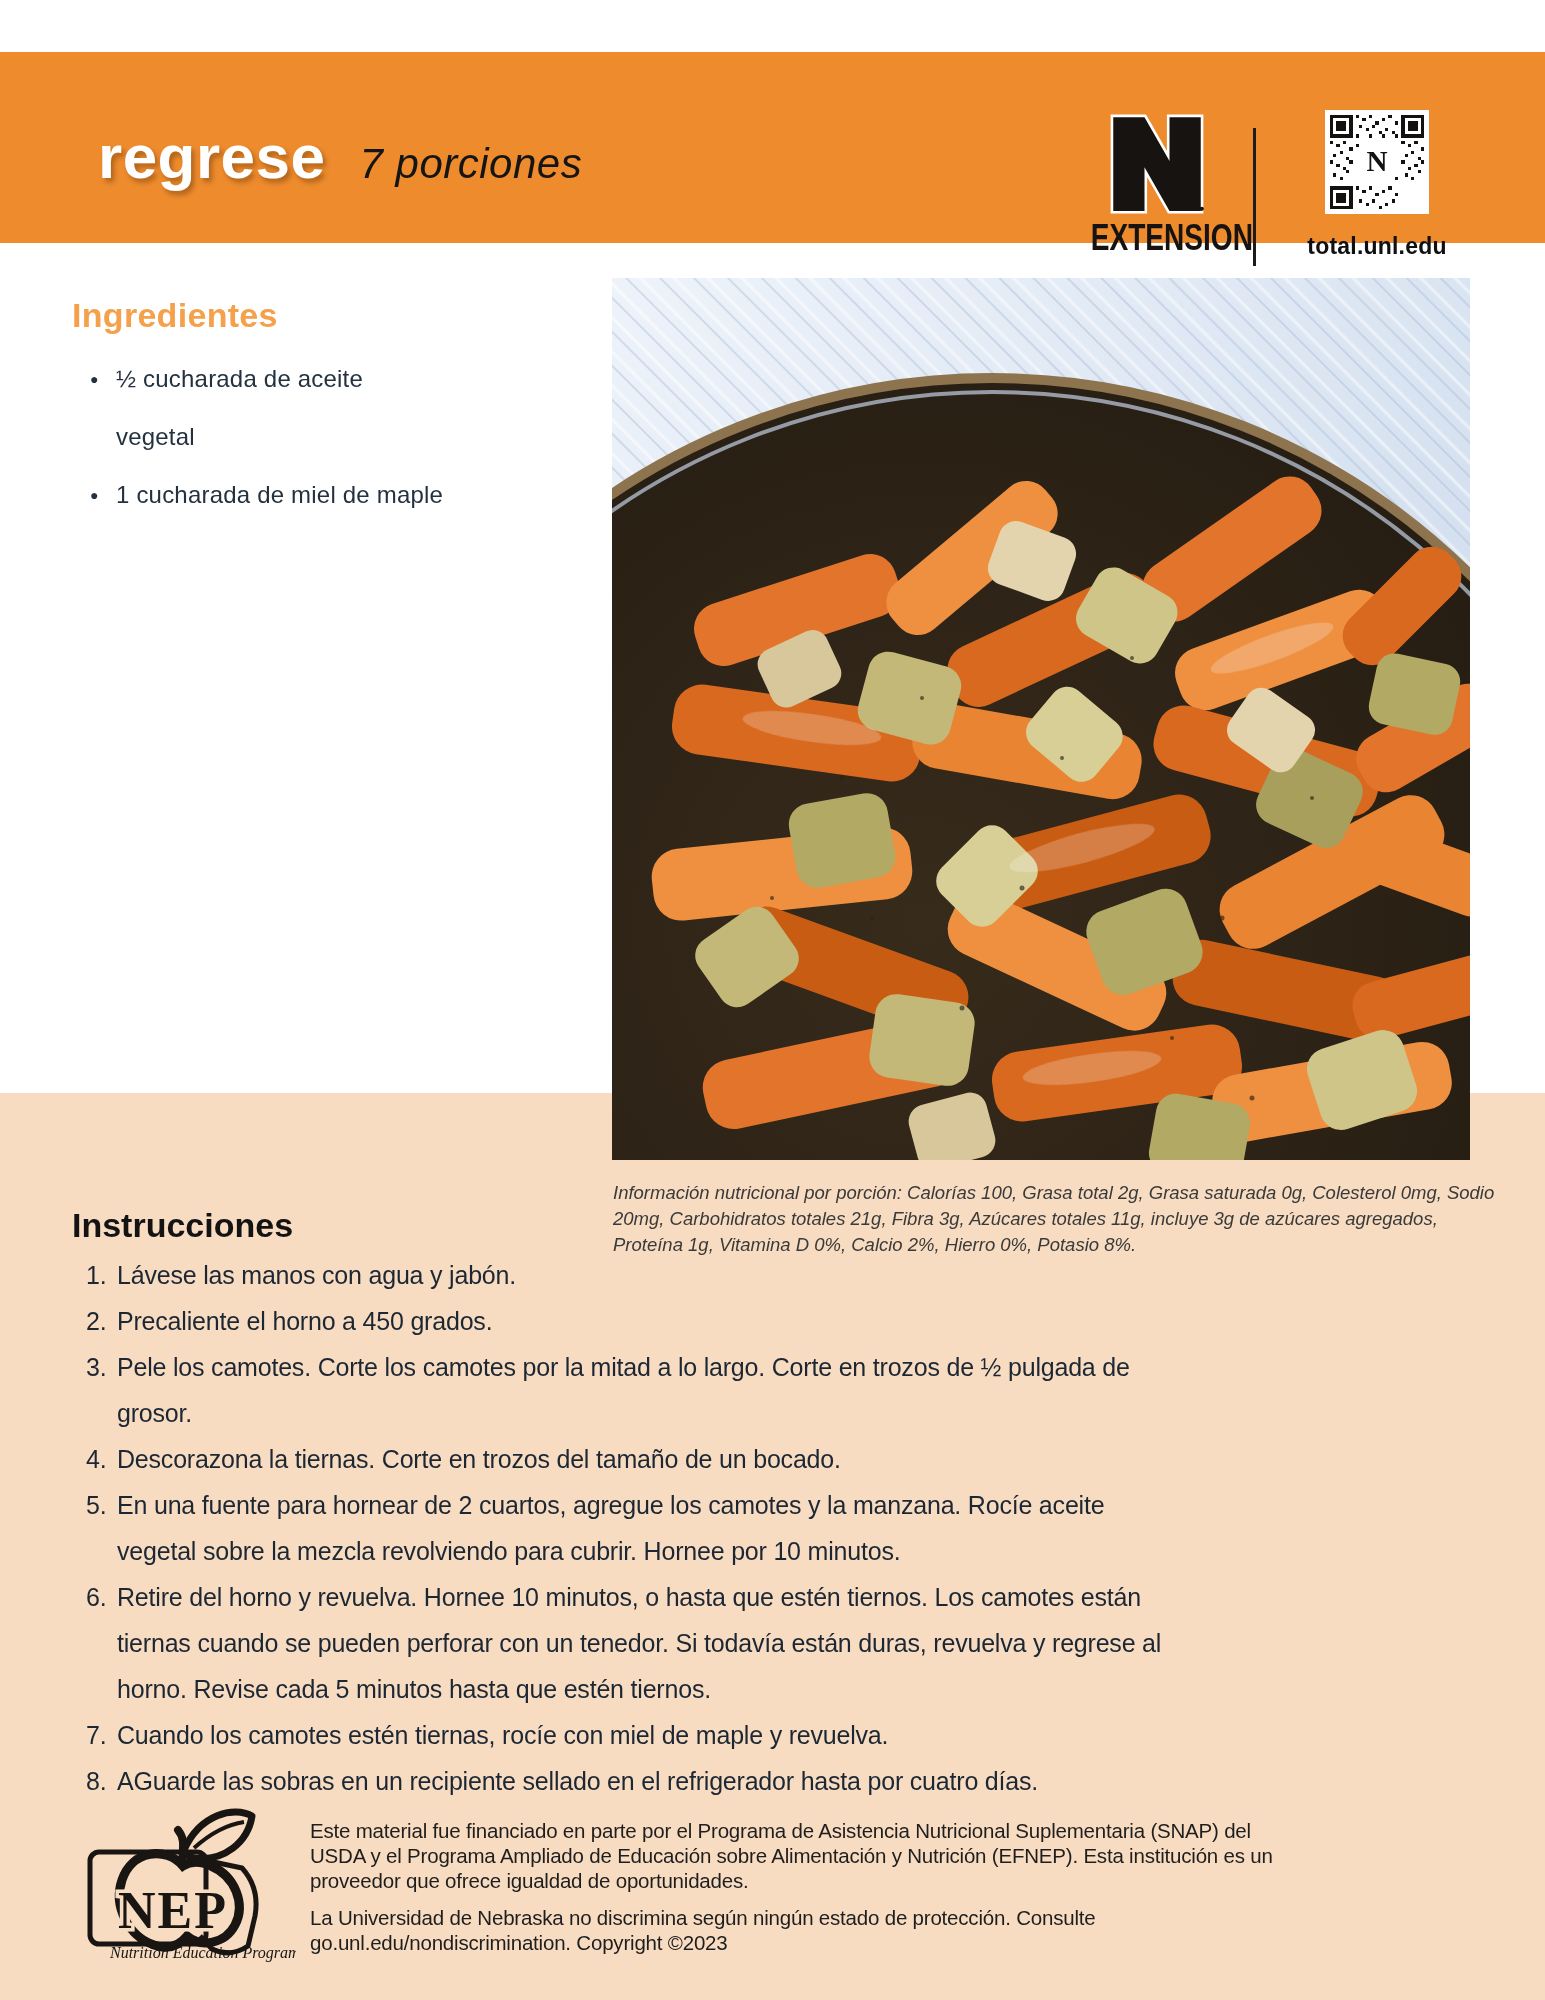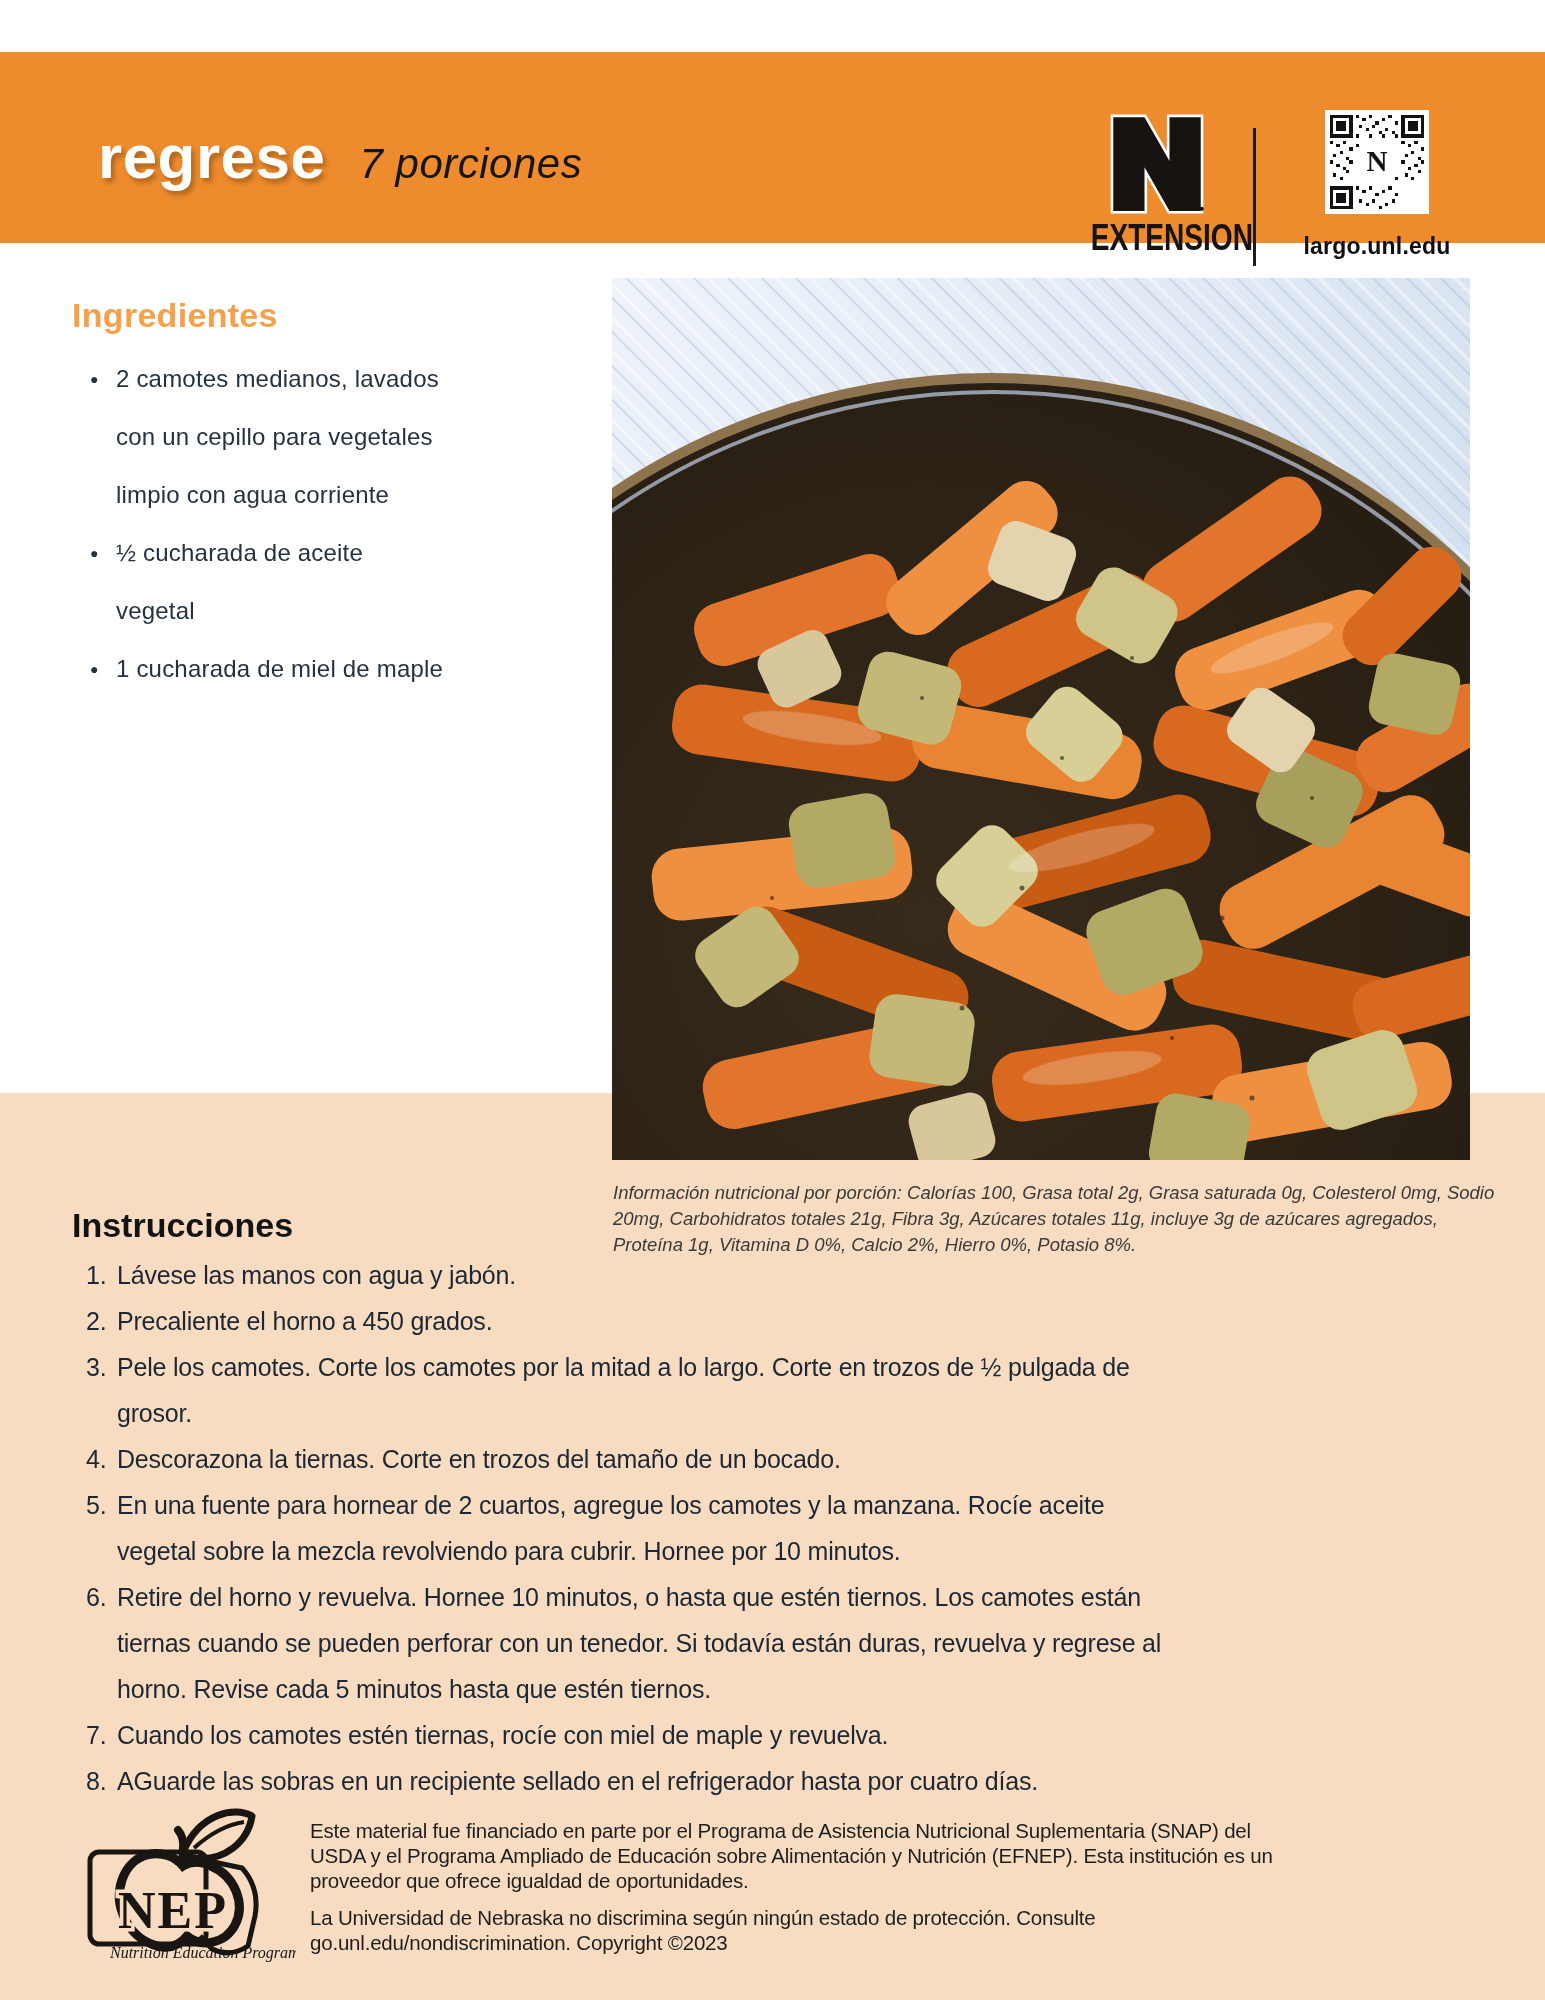--- a/index.html
+++ b/index.html
@@ -162,32 +162,29 @@
               <rect x="15" y="28" width="1" height="1"></rect>
               <rect x="17" y="27" width="1" height="1"></rect>
             <rect x="19" y="26" width="1" height="1"></rect>
               <rect x="8" y="9" width="1" height="1"></rect>
               <rect x="20" y="19" width="1" height="1"></rect>
           </g>
           <rect x="10" y="10" width="9" height="9" fill="#fff"></rect>
           <text x="14.5" y="17.3" font-size="9" font-weight="bold" text-anchor="middle" font-family="Liberation Serif, serif" fill="#141210">N</text>
         </svg>
       </span>
-      <div class="site">largo.unl.edu</div>
+      <div class="site">total.unl.edu</div>
     </div>
   </div>
 
   <div class="peach"></div>
 
   <div class="ing-head">Ingredientes</div>
   <ul class="ing-list">
 
-  <li>2 camotes medianos, lavados
-con un cepillo para vegetales
-limpio con agua corriente</li>
       <li>½ cucharada de aceite
 vegetal</li>
       <li>1 cucharada de miel de maple</li>
     </ul>
 
   <div class="photo">
     <svg viewBox="0 0 858 882">
       <defs>
         <linearGradient id="cloth" x1="0" y1="0" x2="1" y2="1">
           <stop offset="0" stop-color="#eef3fa"></stop>

